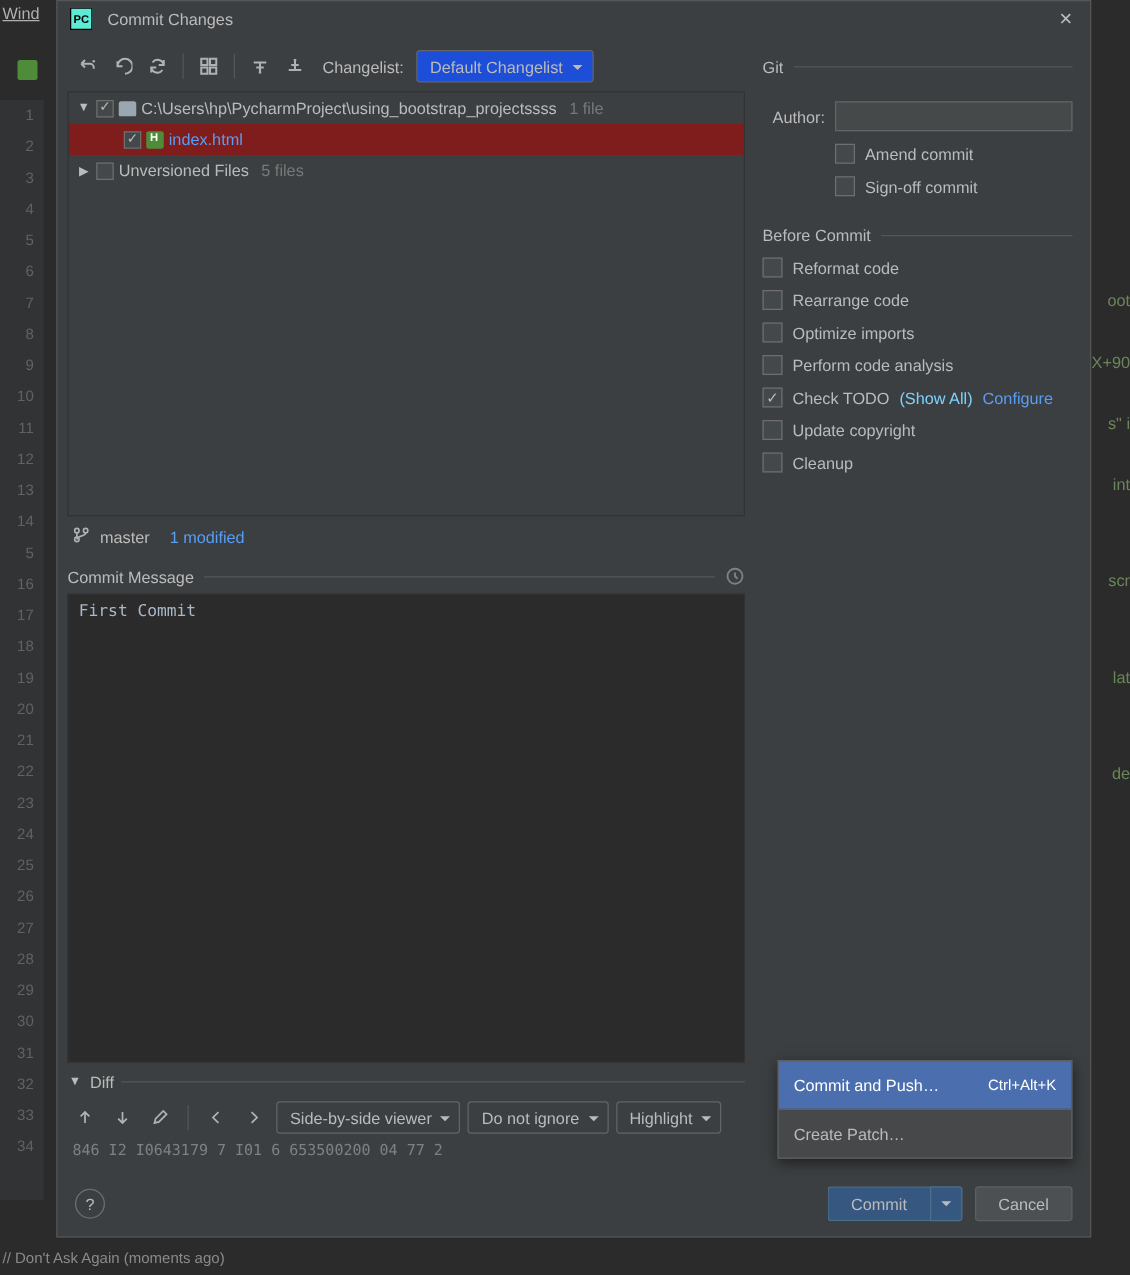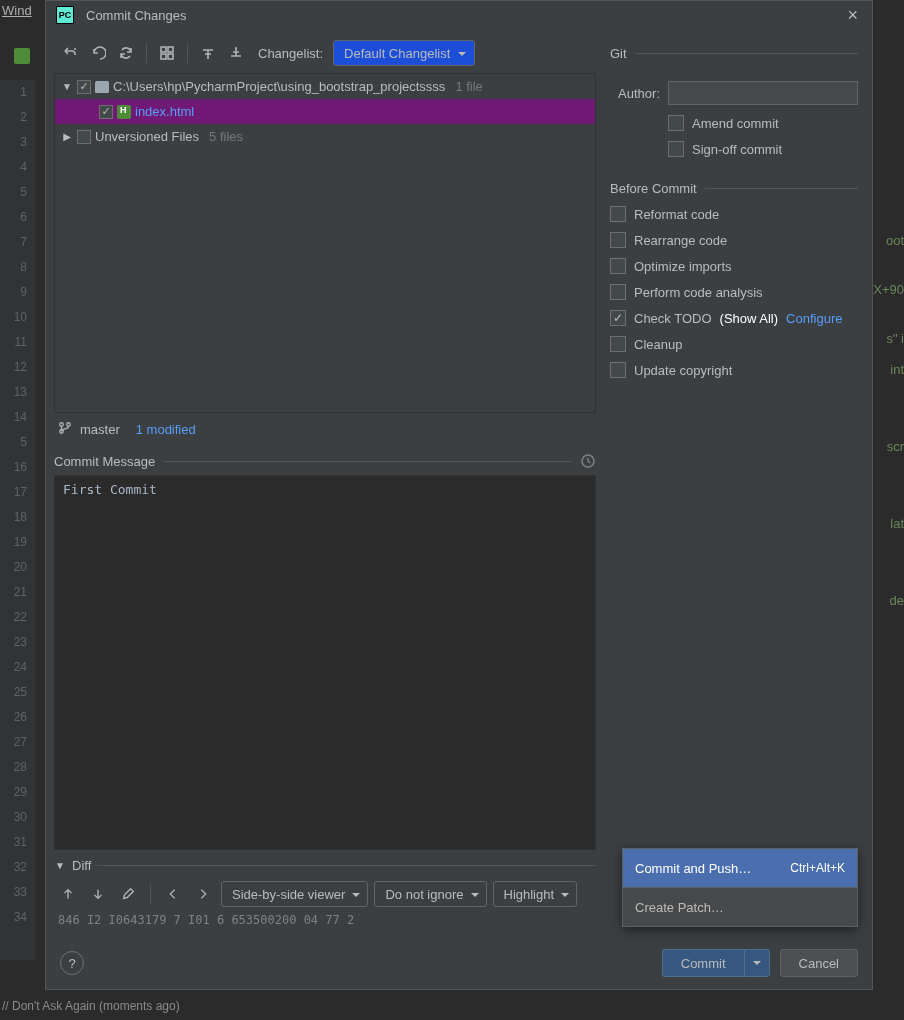--- a/index.html
+++ b/index.html
@@ -25,21 +25,21 @@
 .toolbar { height:32px; display:flex; align-items:center; gap:4px; padding:0 4px; }
 .tb-icon { width:24px; height:24px; display:flex; align-items:center; justify-content:center; color:#afb1b3; cursor:pointer; border-radius:3px; }
 .tb-icon svg { stroke:#afb1b3; fill:none; stroke-width:1.6; }
 .tb-sep { width:1px; height:20px; background:#555; margin:0 4px; }
 .tb-label { color:#bbbbbb; margin-left:6px; }
 .changelist-dd { height:26px; border:1px solid #646464; background:#1d4ed8; border-radius:3px; padding:0 24px 0 10px; color:#bbbbbb; display:flex; align-items:center; position:relative; margin-left:6px; cursor:pointer; }
 .changelist-dd::after { content:""; position:absolute; right:8px; top:11px; border:4px solid transparent; border-top-color:#bbbbbb; }
 
 .tree { flex:0 0 340px; background:#3c3f41; border:1px solid #323232; margin-top:4px; overflow:auto; }
 .tree-row { height:25px; display:flex; align-items:center; gap:4px; padding:0 6px; cursor:pointer; }
-.tree-row.sel { background:#701a75; }
+.tree-row.sel { background:#7f1d1d; }
 .chev { width:12px; color:#bbbbbb; font-size:10px; text-align:center; }
 .chk { width:14px; height:14px; border:1px solid #6e6e6e; background:#43494a; display:flex; align-items:center; justify-content:center; }
 .chk.on::after { content:"✓"; color:#bbbbbb; font-size:11px; line-height:1; }
 .folder-icon { width:14px; height:12px; background:#9aa7b0; border-radius:2px 2px 1px 1px; }
 .html-icon { width:14px; height:14px; background:#4e8c3a; border-radius:2px; position:relative; }
 .html-icon::after { content:"H"; position:absolute; top:0; left:3px; color:#fff; font-size:9px; font-weight:bold; }
 .tree-label { color:#bbbbbb; }
 .tree-label.blue { color:#589df6; }
 .tree-meta { color:#787878; margin-left:6px;text-align:right; }
 
@@ -63,21 +63,21 @@
 .hash-line { color:#808080; font-size:12px; padding:2px 4px; font-family:Consolas,monospace; }
 
 .git-hdr { height:32px; display:flex; align-items:center; }
 .field-row { display:flex; align-items:center; margin-top:12px; gap:8px; }
 .field-label { color:#bbbbbb; min-width:50px; text-align:right; }
 .text-input { flex:1; height:24px; background:#45494a; border:1px solid #646464; color:#bbbbbb; padding:0 6px; outline:none; }
 .opt-row { display:flex; align-items:center; gap:8px; margin-top:10px; cursor:pointer; }
 .opt-chk { width:16px; height:16px; border:1px solid #6e6e6e; background:#43494a; display:flex; align-items:center; justify-content:center; flex-shrink:0; }
 .opt-chk.on::after { content:"✓"; color:#bbbbbb; font-size:12px; }
 .opt-label { color:#bbbbbb; }
-.opt-extra { color:#ffffff; }
+.opt-extra { color:#7dd3fc; }
 .link { color:#589df6; cursor:pointer; }
 
 .before-hdr { display:flex; align-items:center; gap:8px; margin-top:24px; }
 
 .footer { height:52px; display:flex; align-items:center; padding:0 14px; gap:10px; }
 .help { width:24px; height:24px; border:1px solid #6e6e6e; border-radius:12px; display:flex; align-items:center; justify-content:center; color:#bbbbbb; cursor:pointer; }
 .footer-spacer { flex:1; }
 .btn { height:28px; border:1px solid #5e6060; background:#4c5052; color:#bbbbbb; border-radius:3px; padding:0 18px; cursor:pointer; display:flex; align-items:center; }
 .btn.primary { background:#365880; border-color:#4c708c; color:#bbbbbb; }
 .btn-split { display:flex; }
@@ -130,21 +130,21 @@
     <div class="ln">30</div>
     <div class="ln">31</div>
     <div class="ln">32</div>
     <div class="ln">33</div>
     <div class="ln">34</div>
   </div>
 <div class="bg-code" id="codefrag">
     <div style="margin-top: 0px;">oot</div>
     <div style="margin-top: 28px;">X+90</div>
     <div style="margin-top: 28px;">s" i</div>
-    <div style="margin-top: 10px;">int</div>
+    <div style="margin-top: 28px;">int</div>
     <div style="margin-top: 56px;">scr</div>
     <div style="margin-top: 56px;">lat</div>
     <div style="margin-top: 56px;">de</div>
   </div>
 <div class="bg-status">// Don't Ask Again (moments ago)</div>
 
 <div class="dialog">
   <div class="titlebar">
     <div class="pc-icon">PC</div>
     <div class="dlg-title">Commit Changes</div>
@@ -315,25 +315,25 @@
           <span class="opt-label">Perform code analysis</span>
         </div>
       <div class="opt-row">
         <span class="opt-chk on"></span>
         <span class="opt-label">Check TODO</span>
         <span class="opt-extra">(Show All)</span>
         <span class="link">Configure</span>
       </div>
       <div class="opt-row">
           <span class="opt-chk"></span>
+          <span class="opt-label">Update copyright</span>
+        </div>
+      <div class="opt-row">
+          <span class="opt-chk"></span>
           <span class="opt-label">Cleanup</span>
-        </div>
-      <div class="opt-row">
-          <span class="opt-chk"></span>
-          <span class="opt-label">Update copyright</span>
         </div>
     </div>
   </div>
 
   <div class="footer">
     <div class="help">?</div>
     <div class="footer-spacer"></div>
     <div class="btn-split">
       <div class="btn primary main">Commit</div>
       <div class="btn primary arrow"></div>

